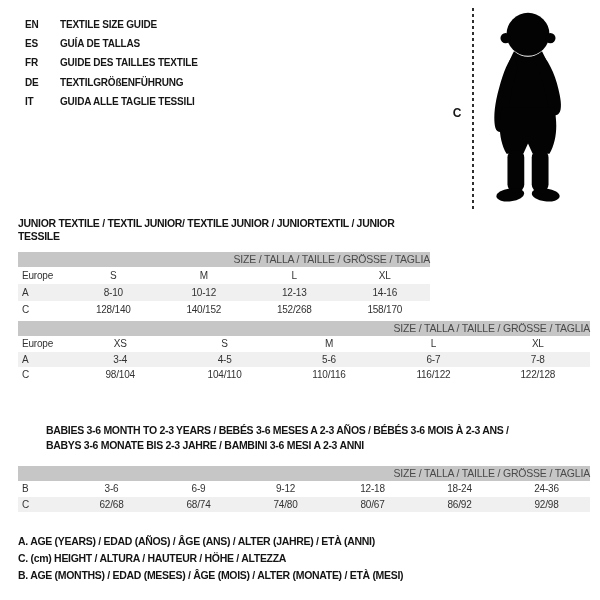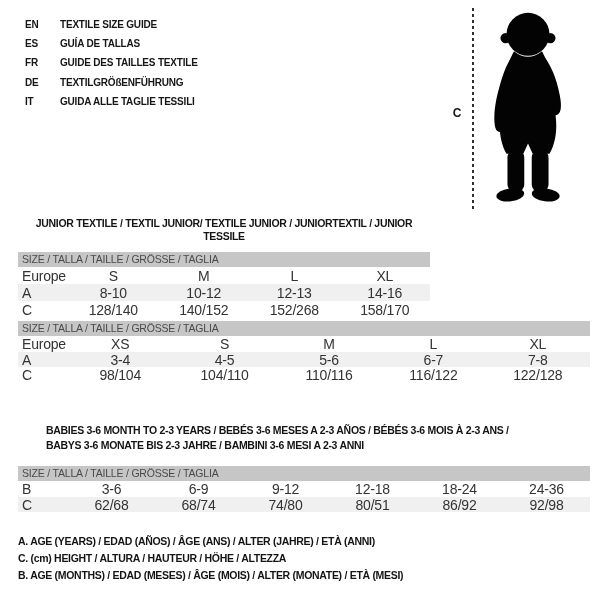--- a/index.html
+++ b/index.html
@@ -16,28 +16,28 @@
   
   .figure-line{position:absolute;left:472px;top:8px;width:2px;height:202px;
     background:repeating-linear-gradient(to bottom,#2e2e2e 0 3px,transparent 3px 6px);}
   .figure-c{position:absolute;left:448px;top:106px;width:18px;text-align:center;font-weight:700;font-size:12px;color:#161616;}
   .baby{position:absolute;left:486px;top:10px;}
 
   
   .tblock{position:absolute;left:18px;}
   .ttitle{font-weight:700;font-size:10.5px;letter-spacing:-0.3px;line-height:13px;color:#141414;}
   .t1{top:217px;width:412px;}
-  .t1 .ttitle{margin-bottom:9px;text-align:center;}
+  .t1 .ttitle{margin-bottom:9px;}
   .t2{top:321px;width:572px;}
   .t2 .ttitle{margin-bottom:16px;}
   .t3{top:423px;width:572px;}
   .t3 .ttitle{margin-bottom:13px;line-height:15px;margin-left:28px;}
   .sub{font-size:7.5px;position:relative;top:2px;}
-  .sizebar{height:15px;background:#c6c6c6;font-size:10.5px;color:#4a4a4a;line-height:15.5px;padding-left:4px;letter-spacing:-0.2px;}
-  .trow{display:grid;height:17px;align-items:center;font-size:14px;color:#333333;}
+  .sizebar{height:15px;background:#c6c6c6;font-size:10.5px;color:#4a4a4a;line-height:15.5px;padding-left:4px;letter-spacing:-0.2px;text-align:right;}
+  .trow{display:grid;height:17px;align-items:center;font-size:10px;color:#333333;}
   .t2 .trow,.t3 .trow{height:15.5px;}
   .rows .trow:nth-child(2){background:#f0f0f0;}
   .cell{text-align:center;letter-spacing:-0.2px;white-space:nowrap;}
   .cell.label{text-align:left;padding-left:4px;}
   .g4{grid-template-columns:50px repeat(4,1fr);}
   .g5{grid-template-columns:50px repeat(5,1fr);}
   .g6{grid-template-columns:50px repeat(6,1fr);}
 
   
   .foots{position:absolute;left:18px;top:533px;font-weight:700;font-size:10.5px;letter-spacing:-0.3px;line-height:17.2px;color:#141414;}
@@ -156,21 +156,21 @@
       <div class="cell">9-12</div>
       <div class="cell">12-18</div>
       <div class="cell">18-24</div>
       <div class="cell">24-36</div>
     </div>
     <div class="trow g6">
       <div class="cell label">C</div>
       <div class="cell">62/68</div>
       <div class="cell">68/74</div>
       <div class="cell">74/80</div>
-      <div class="cell">80/51</div>
+      <div class="cell">80/67</div>
       <div class="cell">86/92</div>
       <div class="cell">92/98</div>
     </div>
   </div>
 </div>
 
 <div class="foots">
   <div>A. AGE (YEARS) / EDAD (AÑOS) / ÂGE (ANS) / ALTER (JAHRE) / ETÀ (ANNI)</div>
   <div>C. (cm) HEIGHT / ALTURA / HAUTEUR / HÖHE / ALTEZZA</div>
   <div>B. AGE (MONTHS) / EDAD (MESES) / ÂGE (MOIS) / ALTER (MONATE) / ETÀ (MESI)</div>

